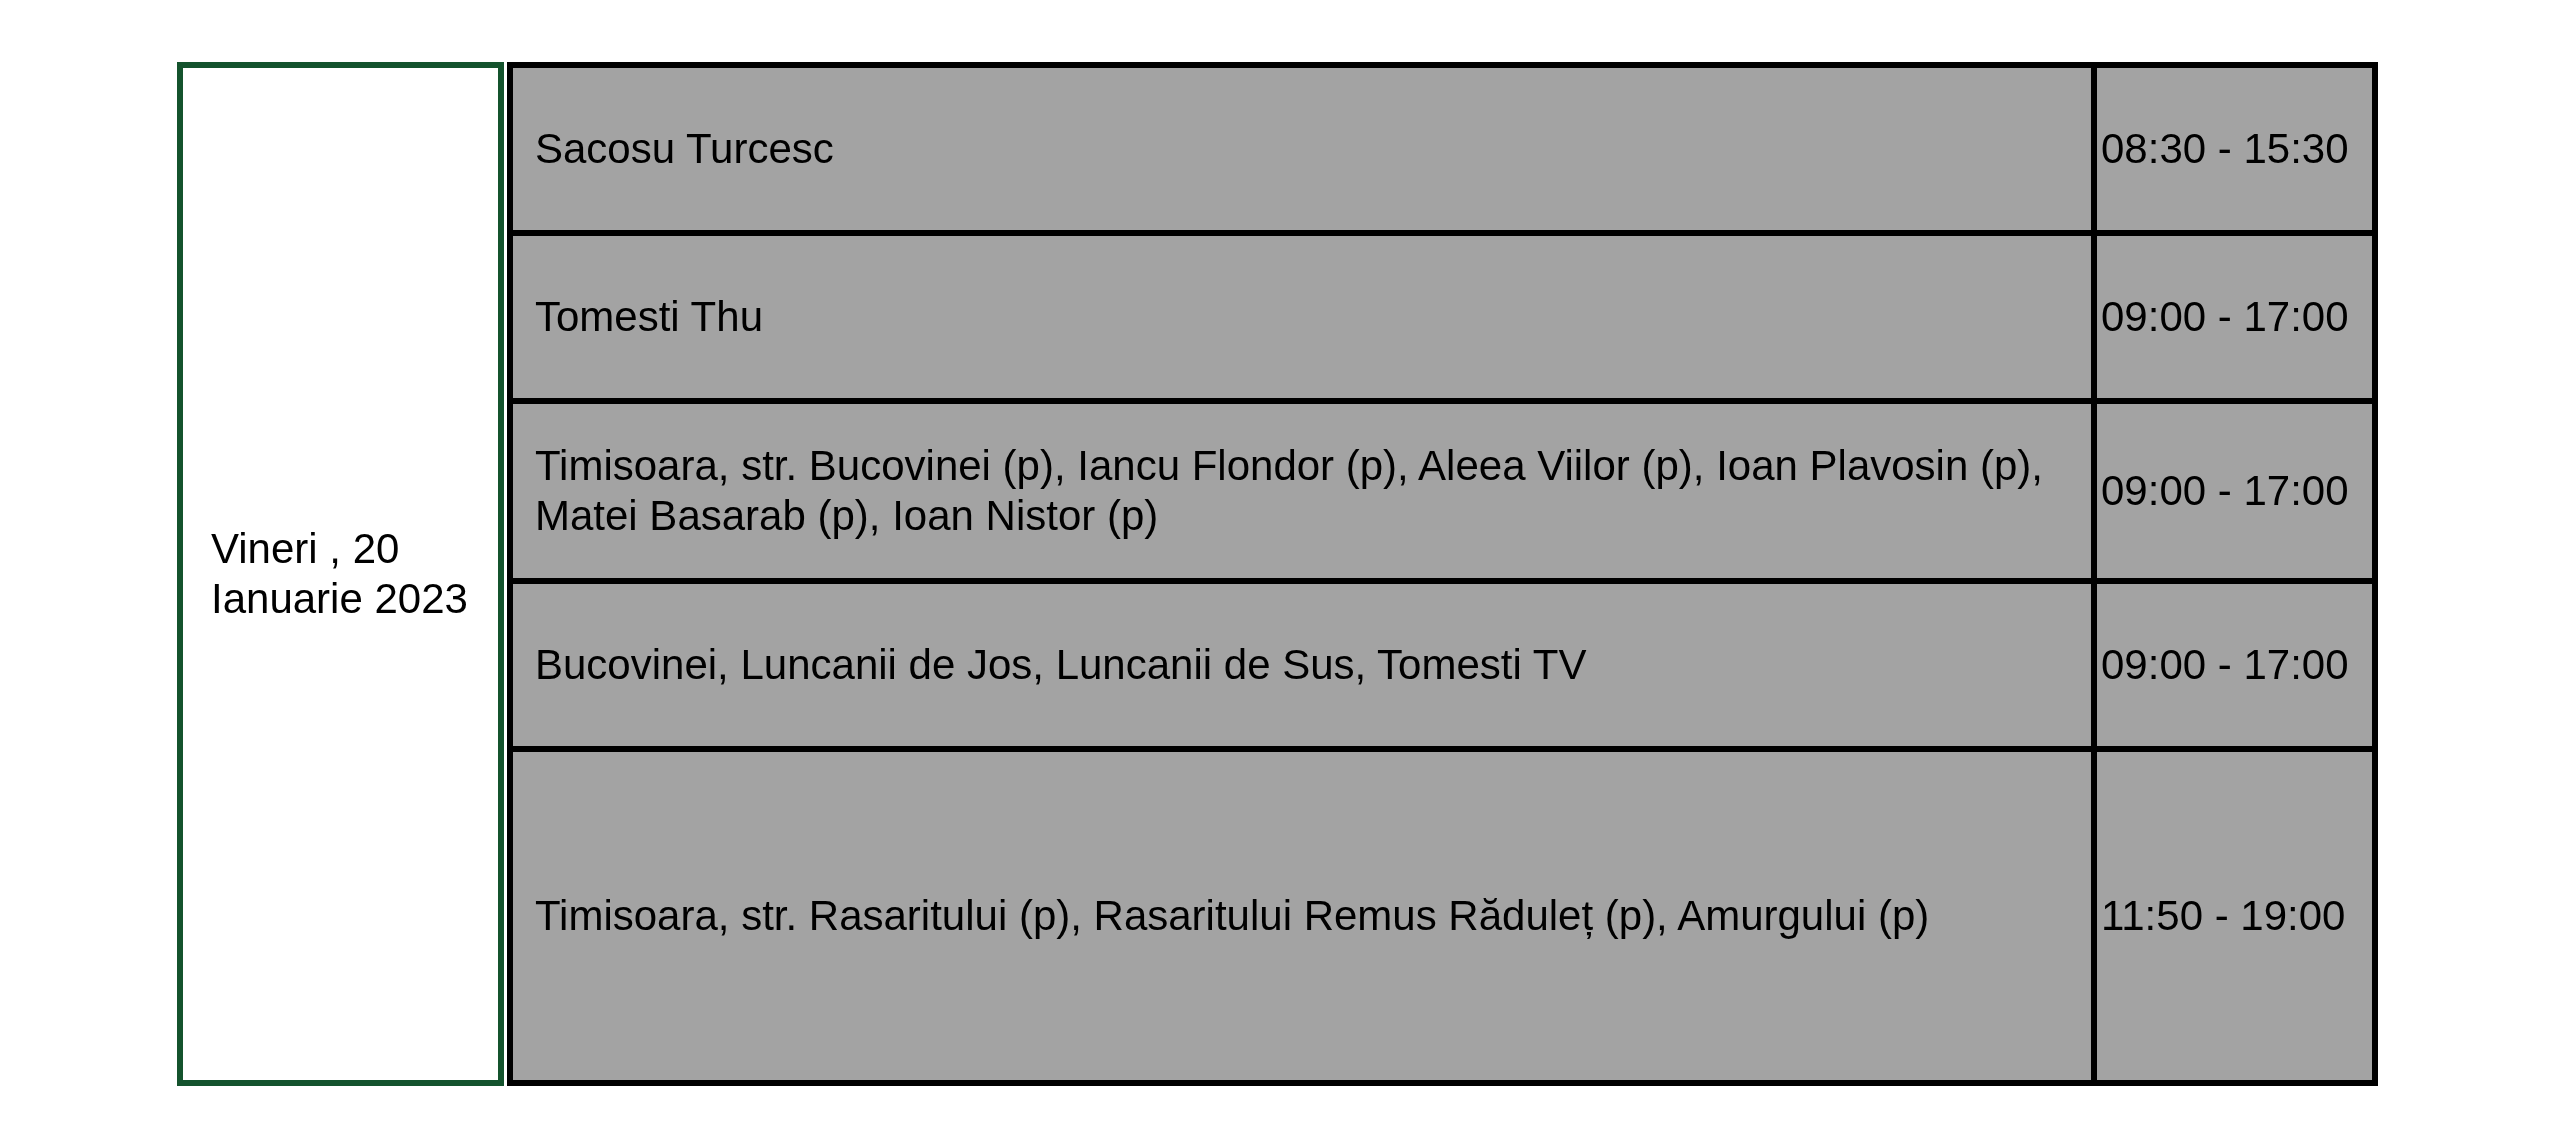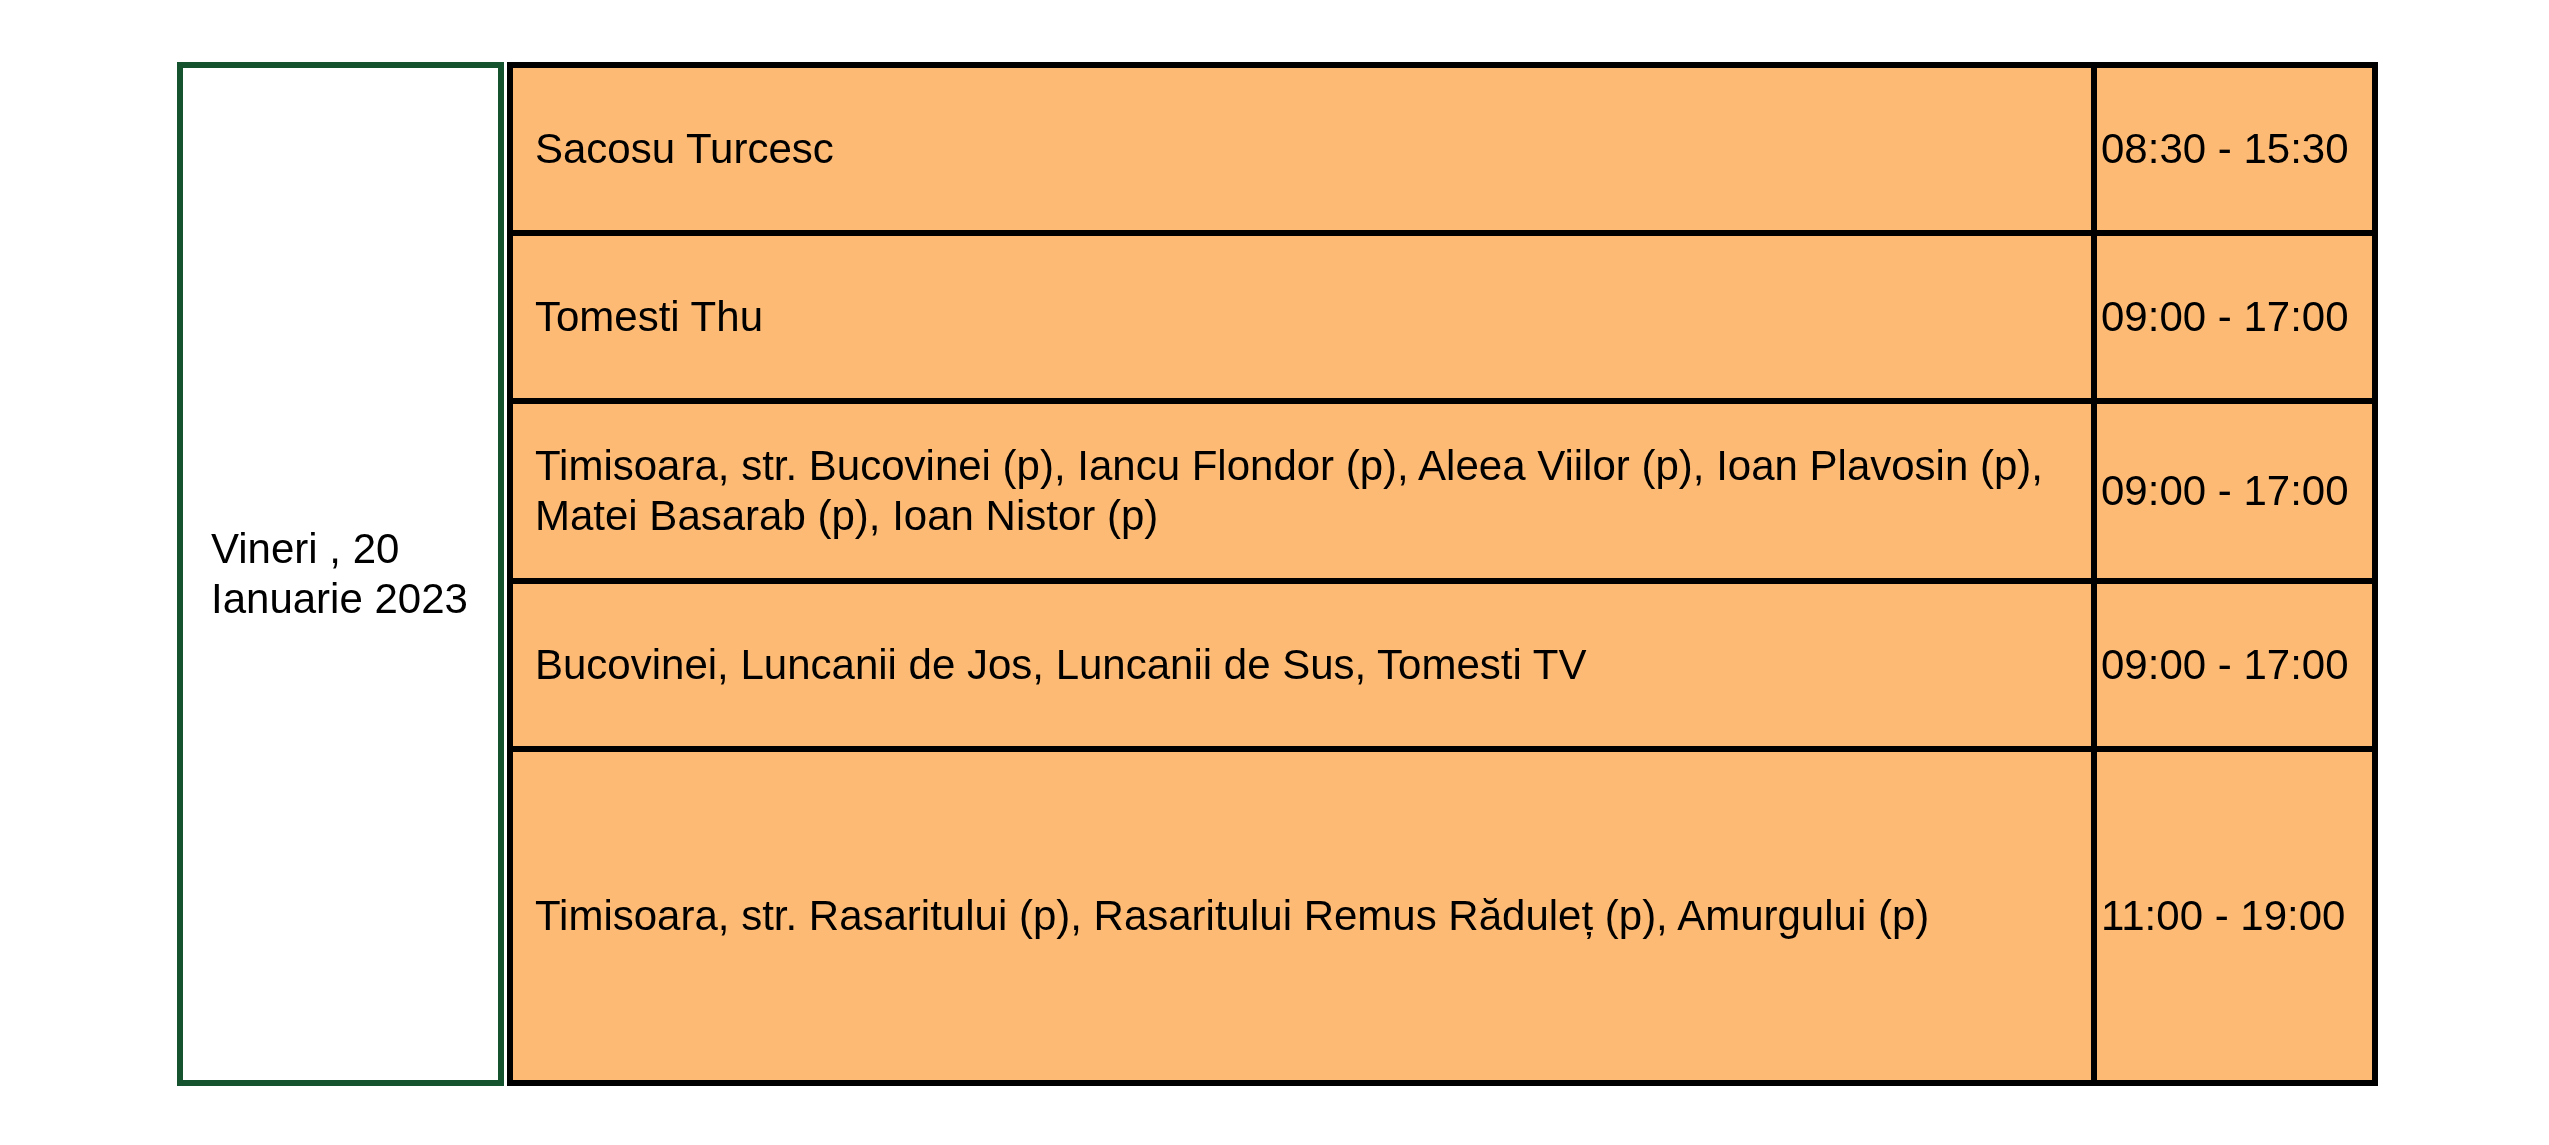--- a/index.html
+++ b/index.html
@@ -38,21 +38,21 @@
     height: 1024px;
     border-collapse: collapse;
     table-layout: fixed;
     background: #ffffff;
   }
   table.schedule td {
     border: 6px solid #000000;
     font-size: 42px;
     line-height: 50px;
     vertical-align: middle;
-    background: #fdba74;
+    background: #a3a3a3;
   }
   td.loc {
     text-align: left;
     padding: 10px 8px 10px 22px;
   }
   td.time {
     text-align: left;
     padding: 0 4px;
   }
   col.c-time { width: 281px; }
@@ -85,18 +85,18 @@
       <tr class="r-tall">
         <td class="loc">Timisoara, str. Bucovinei (p), Iancu Flondor (p), Aleea Viilor (p), Ioan Plavosin (p), Matei Basarab (p), Ioan Nistor (p)</td>
         <td class="time">09:00 - 17:00</td>
       </tr>
       <tr class="r-std">
         <td class="loc">Bucovinei, Luncanii de Jos, Luncanii de Sus, Tomesti TV</td>
         <td class="time">09:00 - 17:00</td>
       </tr>
       <tr>
         <td class="loc">Timisoara, str. Rasaritului (p), Rasaritului Remus Răduleț (p), Amurgului (p)</td>
-        <td class="time">11:00 - 19:00</td>
+        <td class="time">11:50 - 19:00</td>
       </tr>
     </tbody>
   </table>
 
 </div>
 
 </body></html>

